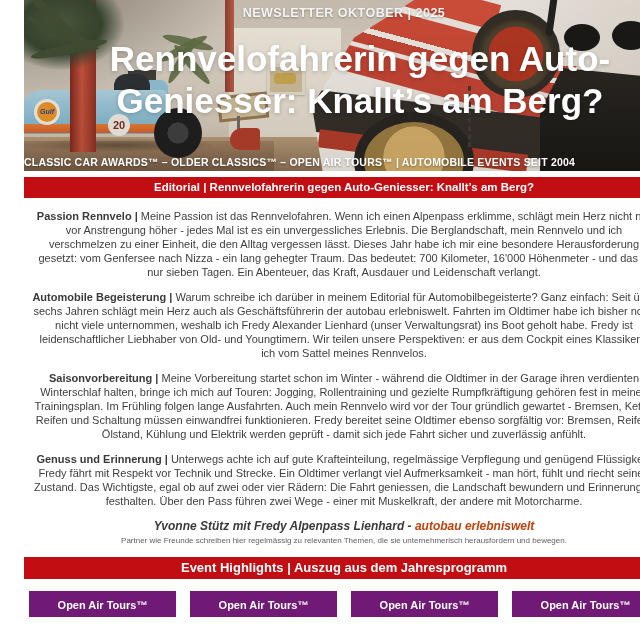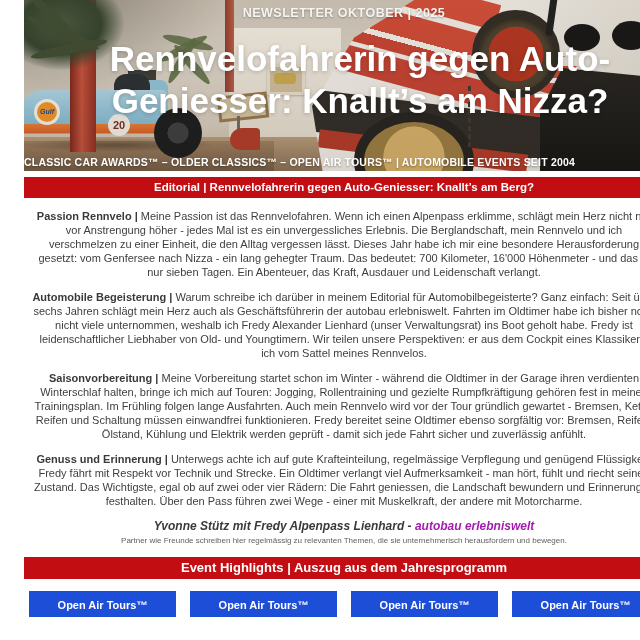--- a/index.html
+++ b/index.html
@@ -91,25 +91,25 @@
   
   .red-bar{
     width:640px;height:21px;margin-top:6px;background:#c20d12;color:#ffffff;
     font-weight:700;font-size:11.5px;line-height:21px;text-align:center;
   }
   .red-bar.events{font-size:13px;height:22px;line-height:22px;margin-top:11px;}
   main{display:block;padding:0 7px;}
   main p{margin:11px 0;font-size:11px;line-height:14px;color:#3e3e3e;text-align:center;}
   main p b{font-weight:700;color:#3a3a3a;margin-top:6px;}
   .signature{margin:11px 0 2px;text-align:center;font-style:italic;font-weight:700;font-size:12px;line-height:15px;color:#3a3a3a;}
-  .signature .brand{color:#a21caf;}
+  .signature .brand{color:#c2410c;}
   .footnote{text-align:center;font-size:8px;line-height:10px;color:#5f5f5f;}
   .button-row{margin-top:12px;display:flex;gap:14px;padding:0 5px;}
   .event-btn{
-    flex:1;height:26px;background:#1d4ed8;border:none;color:#ffffff;
+    flex:1;height:26px;background:#701a75;border:none;color:#ffffff;
     font-family:"Liberation Sans","DejaVu Sans",sans-serif;
     font-weight:700;font-size:11px;line-height:11px;padding-top:3px;text-align:center;cursor:pointer;
   }
 </style>
 </head>
 <body>
 
 <div class="page">
 
   <header class="hero">
@@ -163,21 +163,21 @@
     <div class="h-pole1"></div>
     <div class="h-plant"></div>
     <div class="h-plant-leaf pl1"></div>
     <div class="h-plant-leaf pl2"></div>
     <div class="h-plant-leaf pl3"></div>
     <div class="h-tint"></div>
 
     <div class="kicker">NEWSLETTER OKTOBER | 2025</div>
     <div class="hero-title">
       <span>Rennvelofahrerin gegen Auto-</span><br>
-      <span>Geniesser: Knallt’s am Nizza?</span>
+      <span>Geniesser: Knallt’s am Berg?</span>
     </div>
     <div class="tagline">CLASSIC CAR AWARDS™ – OLDER CLASSICS™ – OPEN AIR TOURS™ | AUTOMOBILE EVENTS SEIT 2004</div>
   </header>
 
   <div class="red-bar">Editorial | Rennvelofahrerin gegen Auto-Geniesser: Knallt’s am Berg?</div>
 
   <main>
     <p><b>Passion Rennvelo | </b><span>Meine Passion ist das Rennvelofahren. Wenn ich einen Alpenpass erklimme, schlägt mein Herz nicht nur vor Anstrengung höher - jedes Mal ist es ein unvergessliches Erlebnis. Die Berglandschaft, mein Rennvelo und ich verschmelzen zu einer Einheit, die den Alltag vergessen lässt. Dieses Jahr habe ich mir eine besondere Herausforderung gesetzt: vom Genfersee nach Nizza - ein lang gehegter Traum. Das bedeutet: 700 Kilometer, 16'000 Höhenmeter - und das in nur sieben Tagen. Ein Abenteuer, das Kraft, Ausdauer und Leidenschaft verlangt.</span></p>
     <p><b>Automobile Begeisterung | </b><span>Warum schreibe ich darüber in meinem Editorial für Automobilbegeisterte? Ganz einfach: Seit über sechs Jahren schlägt mein Herz auch als Geschäftsführerin der autobau erlebniswelt. Fahrten im Oldtimer habe ich bisher noch nicht viele unternommen, weshalb ich Fredy Alexander Lienhard (unser Verwaltungsrat) ins Boot geholt habe. Fredy ist leidenschaftlicher Liebhaber von Old- und Youngtimern. Wir teilen unsere Perspektiven: er aus dem Cockpit eines Klassikers, ich vom Sattel meines Rennvelos.</span></p>
     <p><b>Saisonvorbereitung | </b><span>Meine Vorbereitung startet schon im Winter - während die Oldtimer in der Garage ihren verdienten Winterschlaf halten, bringe ich mich auf Touren: Jogging, Rollentraining und gezielte Rumpfkräftigung gehören fest in meinen Trainingsplan. Im Frühling folgen lange Ausfahrten. Auch mein Rennvelo wird vor der Tour gründlich gewartet - Bremsen, Kette, Reifen und Schaltung müssen einwandfrei funktionieren. Fredy bereitet seine Oldtimer ebenso sorgfältig vor: Bremsen, Reifen, Ölstand, Kühlung und Elektrik werden geprüft - damit sich jede Fahrt sicher und zuverlässig anfühlt.</span></p>

